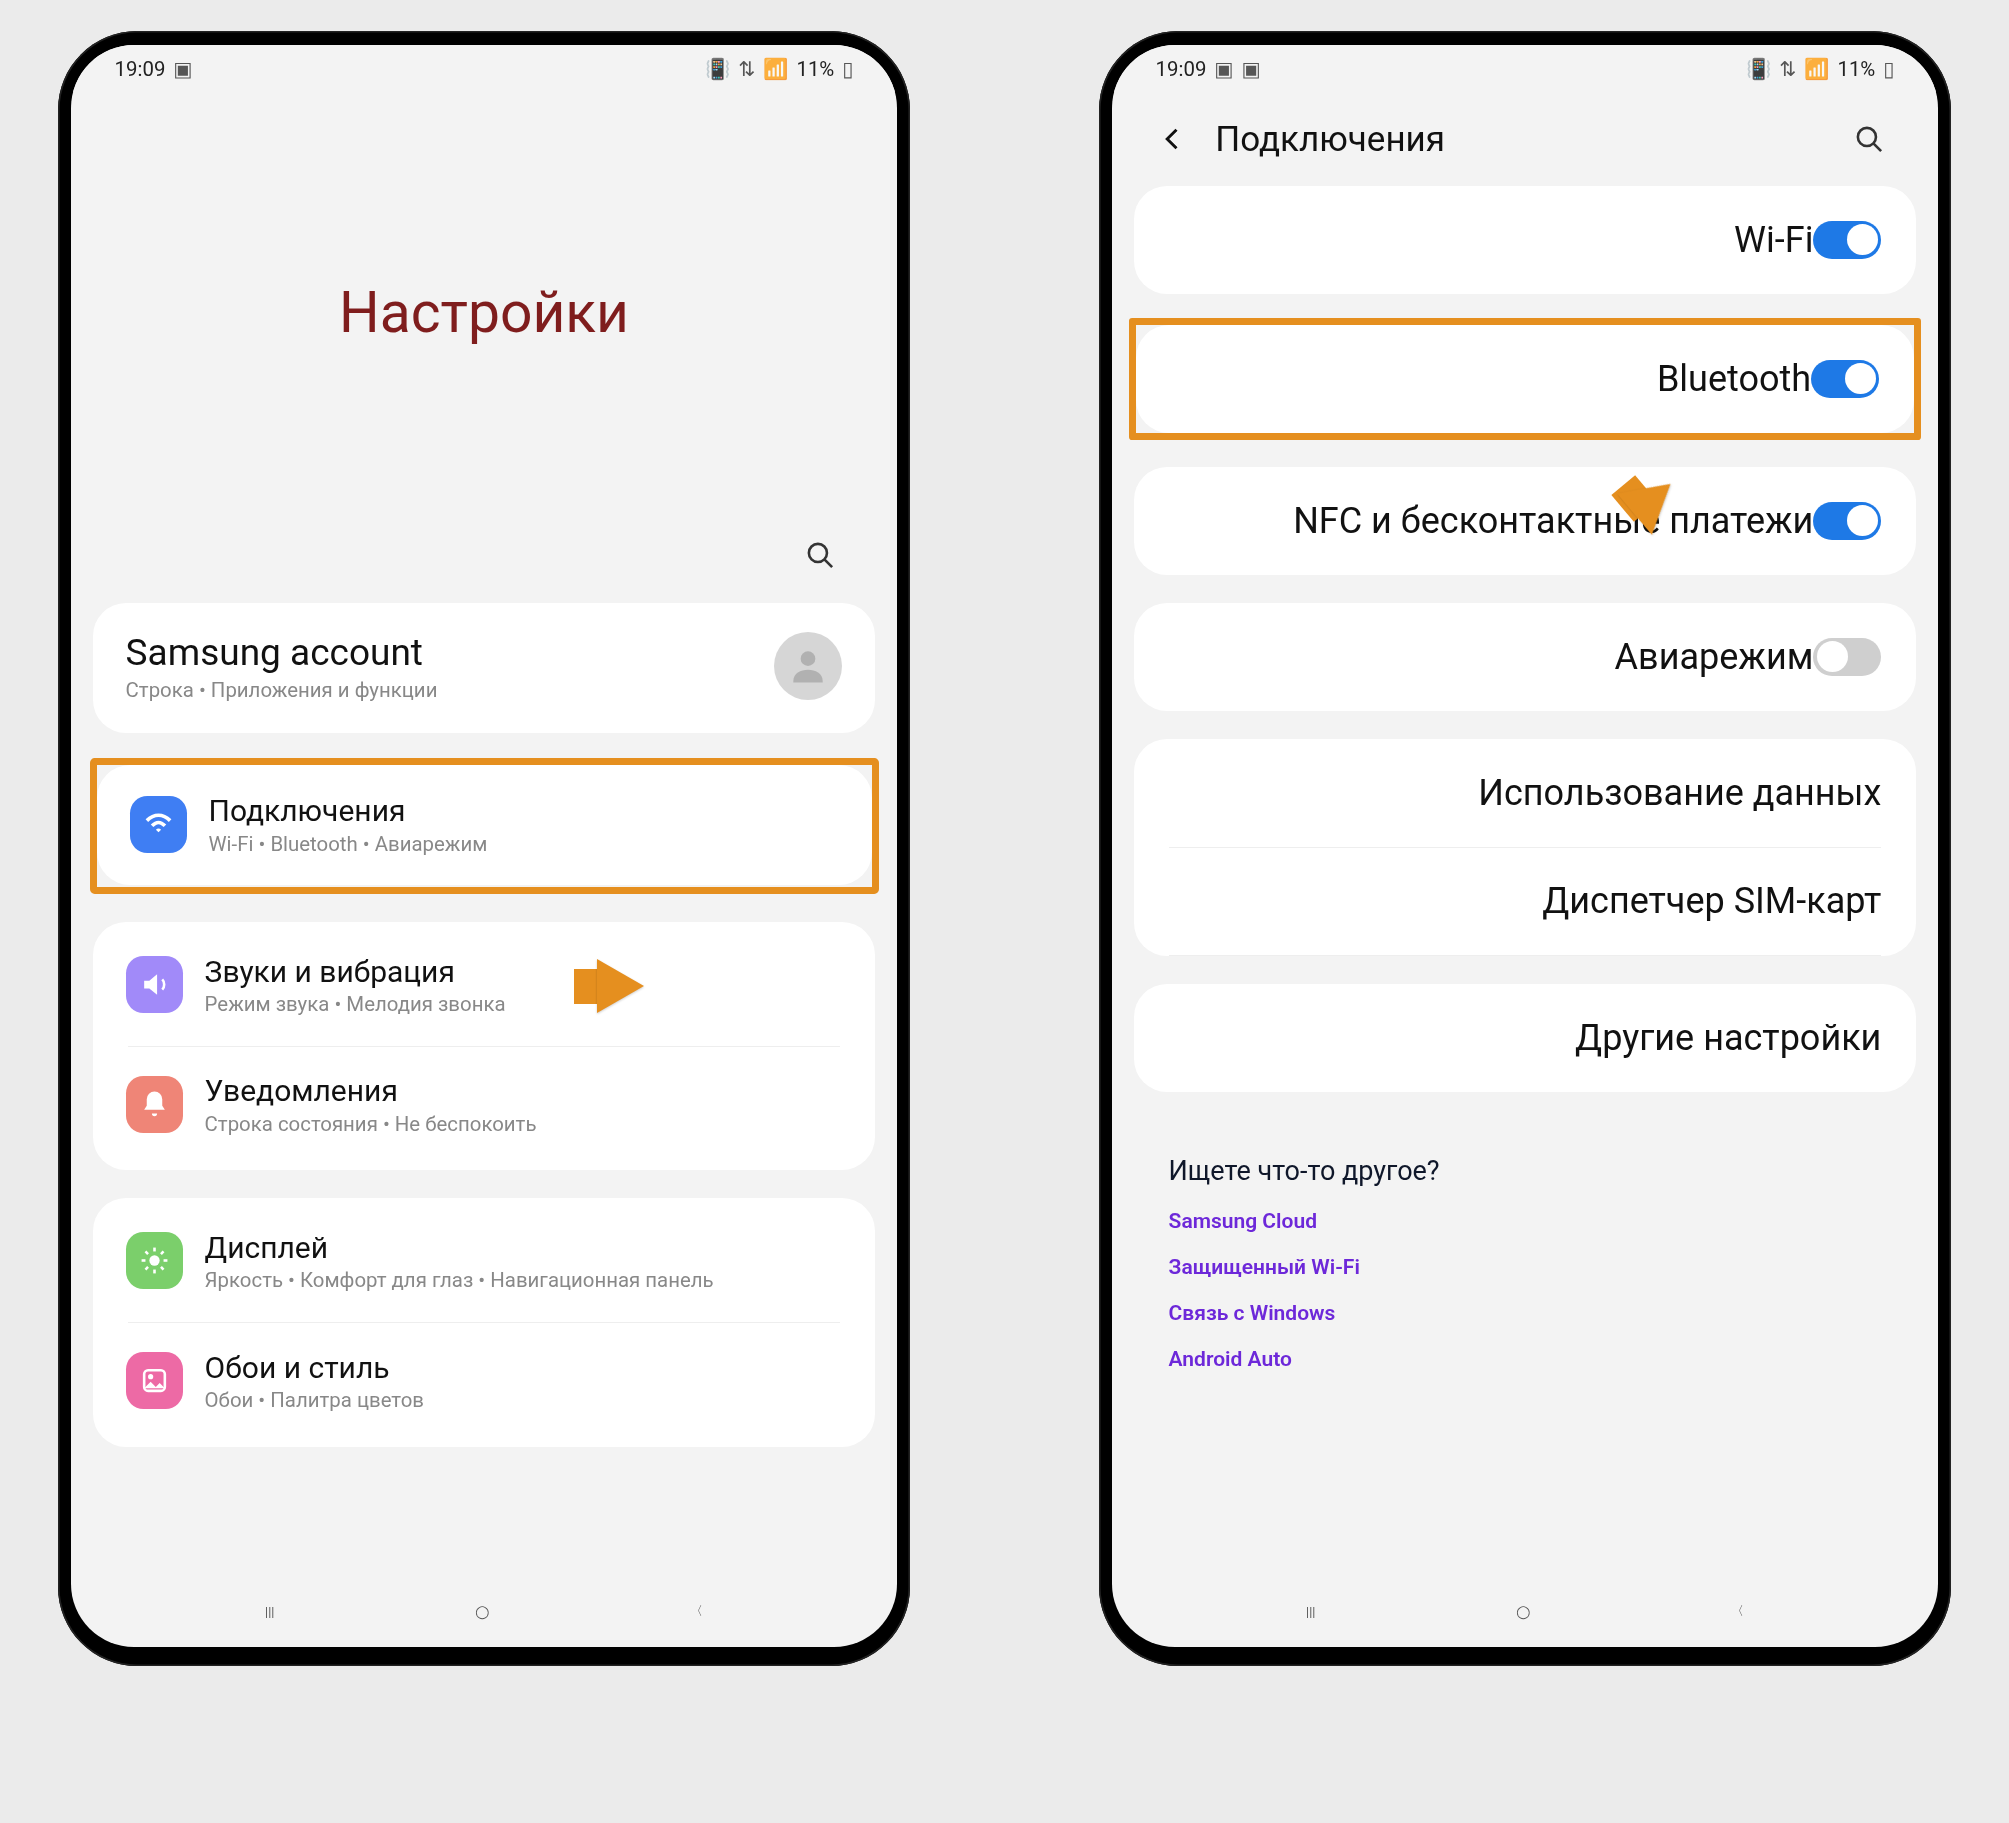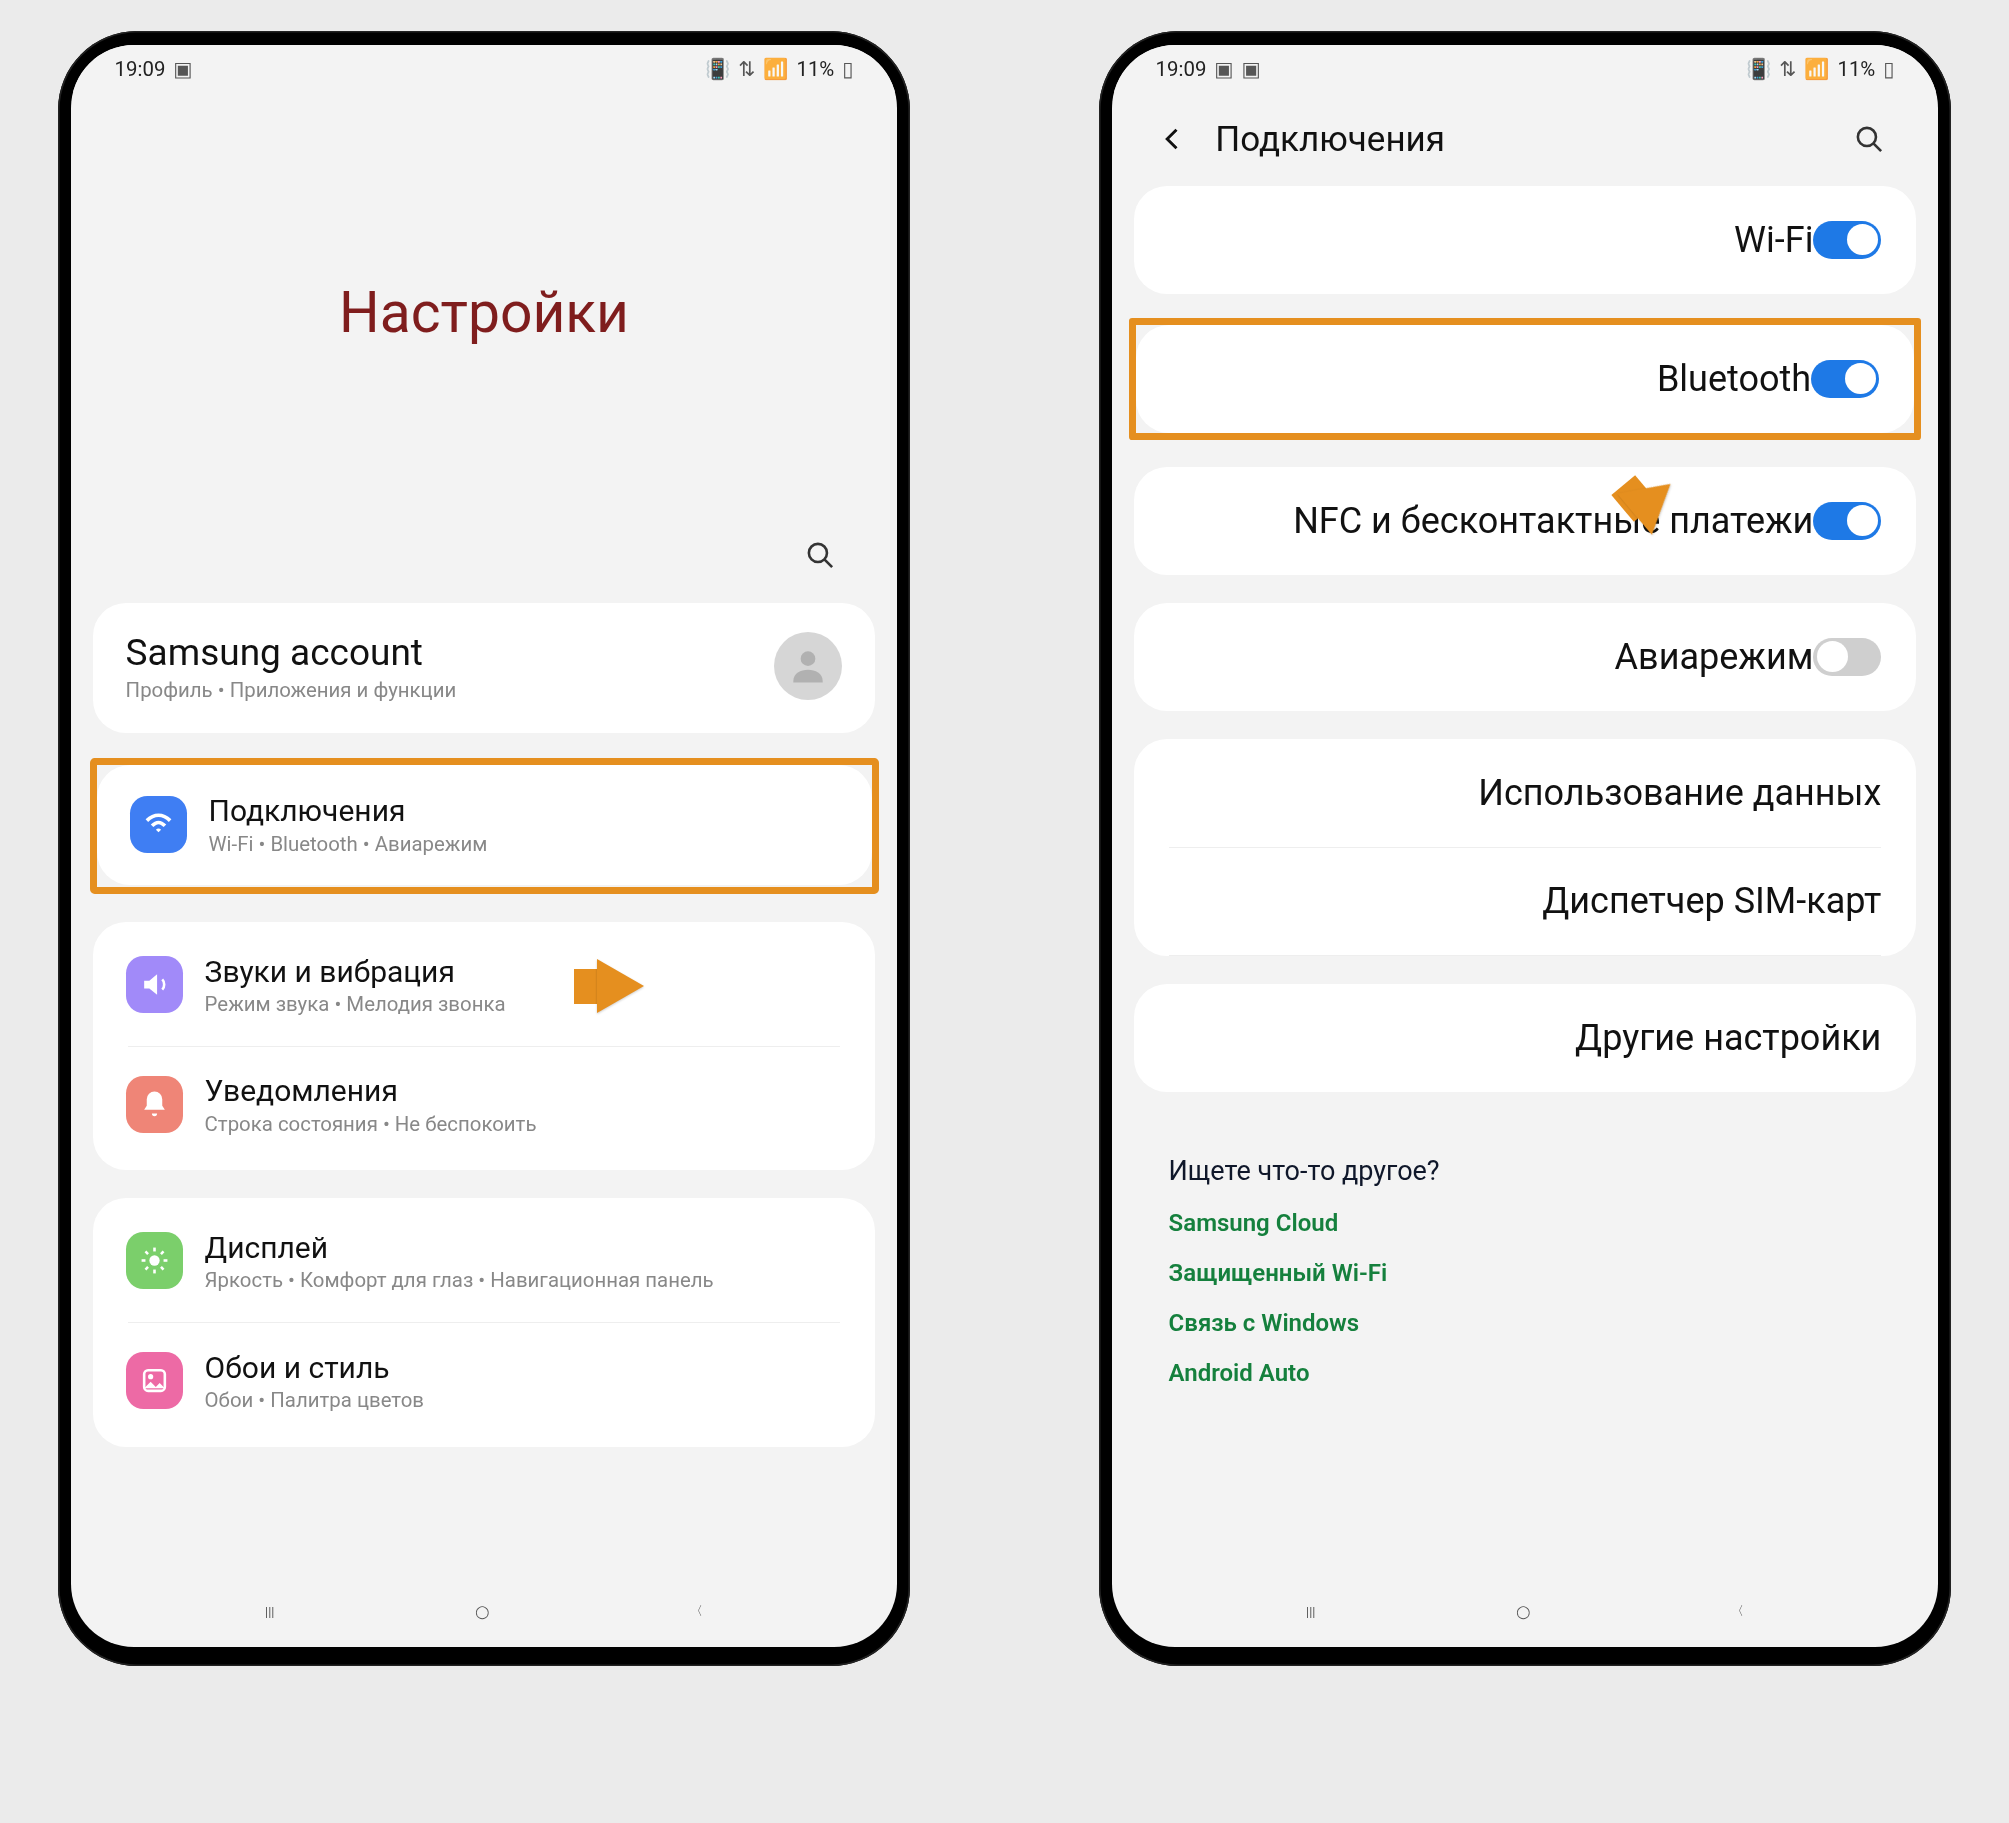--- a/index.html
+++ b/index.html
@@ -176,21 +176,21 @@
     border-radius: 3.1px;
     margin: -4.7px -4.7px 27px -4.7px;
   }
   .pointer2     { left: 1629px; top: 472px; z-index: 5; transform: rotate(-40deg); }
   .pointer2tail { left: 1619px; top: 481px; z-index: 5; transform: rotate(-40deg); }
 
   .other-block {
     padding: 35px 35px 7.9px 35px;
   }
   .other-title { font-size: 27px; color:#0f172a; margin-bottom: 22px; }
-  .other-link  { font-size: 24px; color:#15803d; font-weight:600; margin-bottom: 22px; }
+  .other-link  { font-size: 21px; color:#6d28d9; font-weight:600; margin-bottom: 22px; }
 
   
   .navbar {
     height: 71px;
     display:flex; align-items:center; justify-content:space-around;
     padding: 0 94px;
   }
   .nav-g { color:#555; }
 
   .thin-line { height:0.8px; background:#eee; margin:0 35px; }
@@ -225,21 +225,21 @@
           <svg viewBox="0 0 24 24" width="31" height="31">
               <circle cx="10" cy="10" r="7" fill="none" stroke="#333" stroke-width="2"></circle>
               <line x1="15" y1="15" x2="21" y2="21" stroke="#333" stroke-width="2"></line>
             </svg>
         </div>
       </div>
 
       <div class="card account-card">
         <div class="account-text">
           <div class="acc-title">Samsung account</div>
-          <div class="acc-sub">Профиль • Приложения и функции</div>
+          <div class="acc-sub">Строка • Приложения и функции</div>
         </div>
         <div class="avatar">
           <svg viewBox="0 0 24 24">
               <circle cx="12" cy="8" r="4"></circle>
               <path d="M4 20c0-4 4-6 8-6s8 2 8 6v1H4z"></path>
             </svg>
         </div>
       </div>
 
       <div class="highlight-box">

